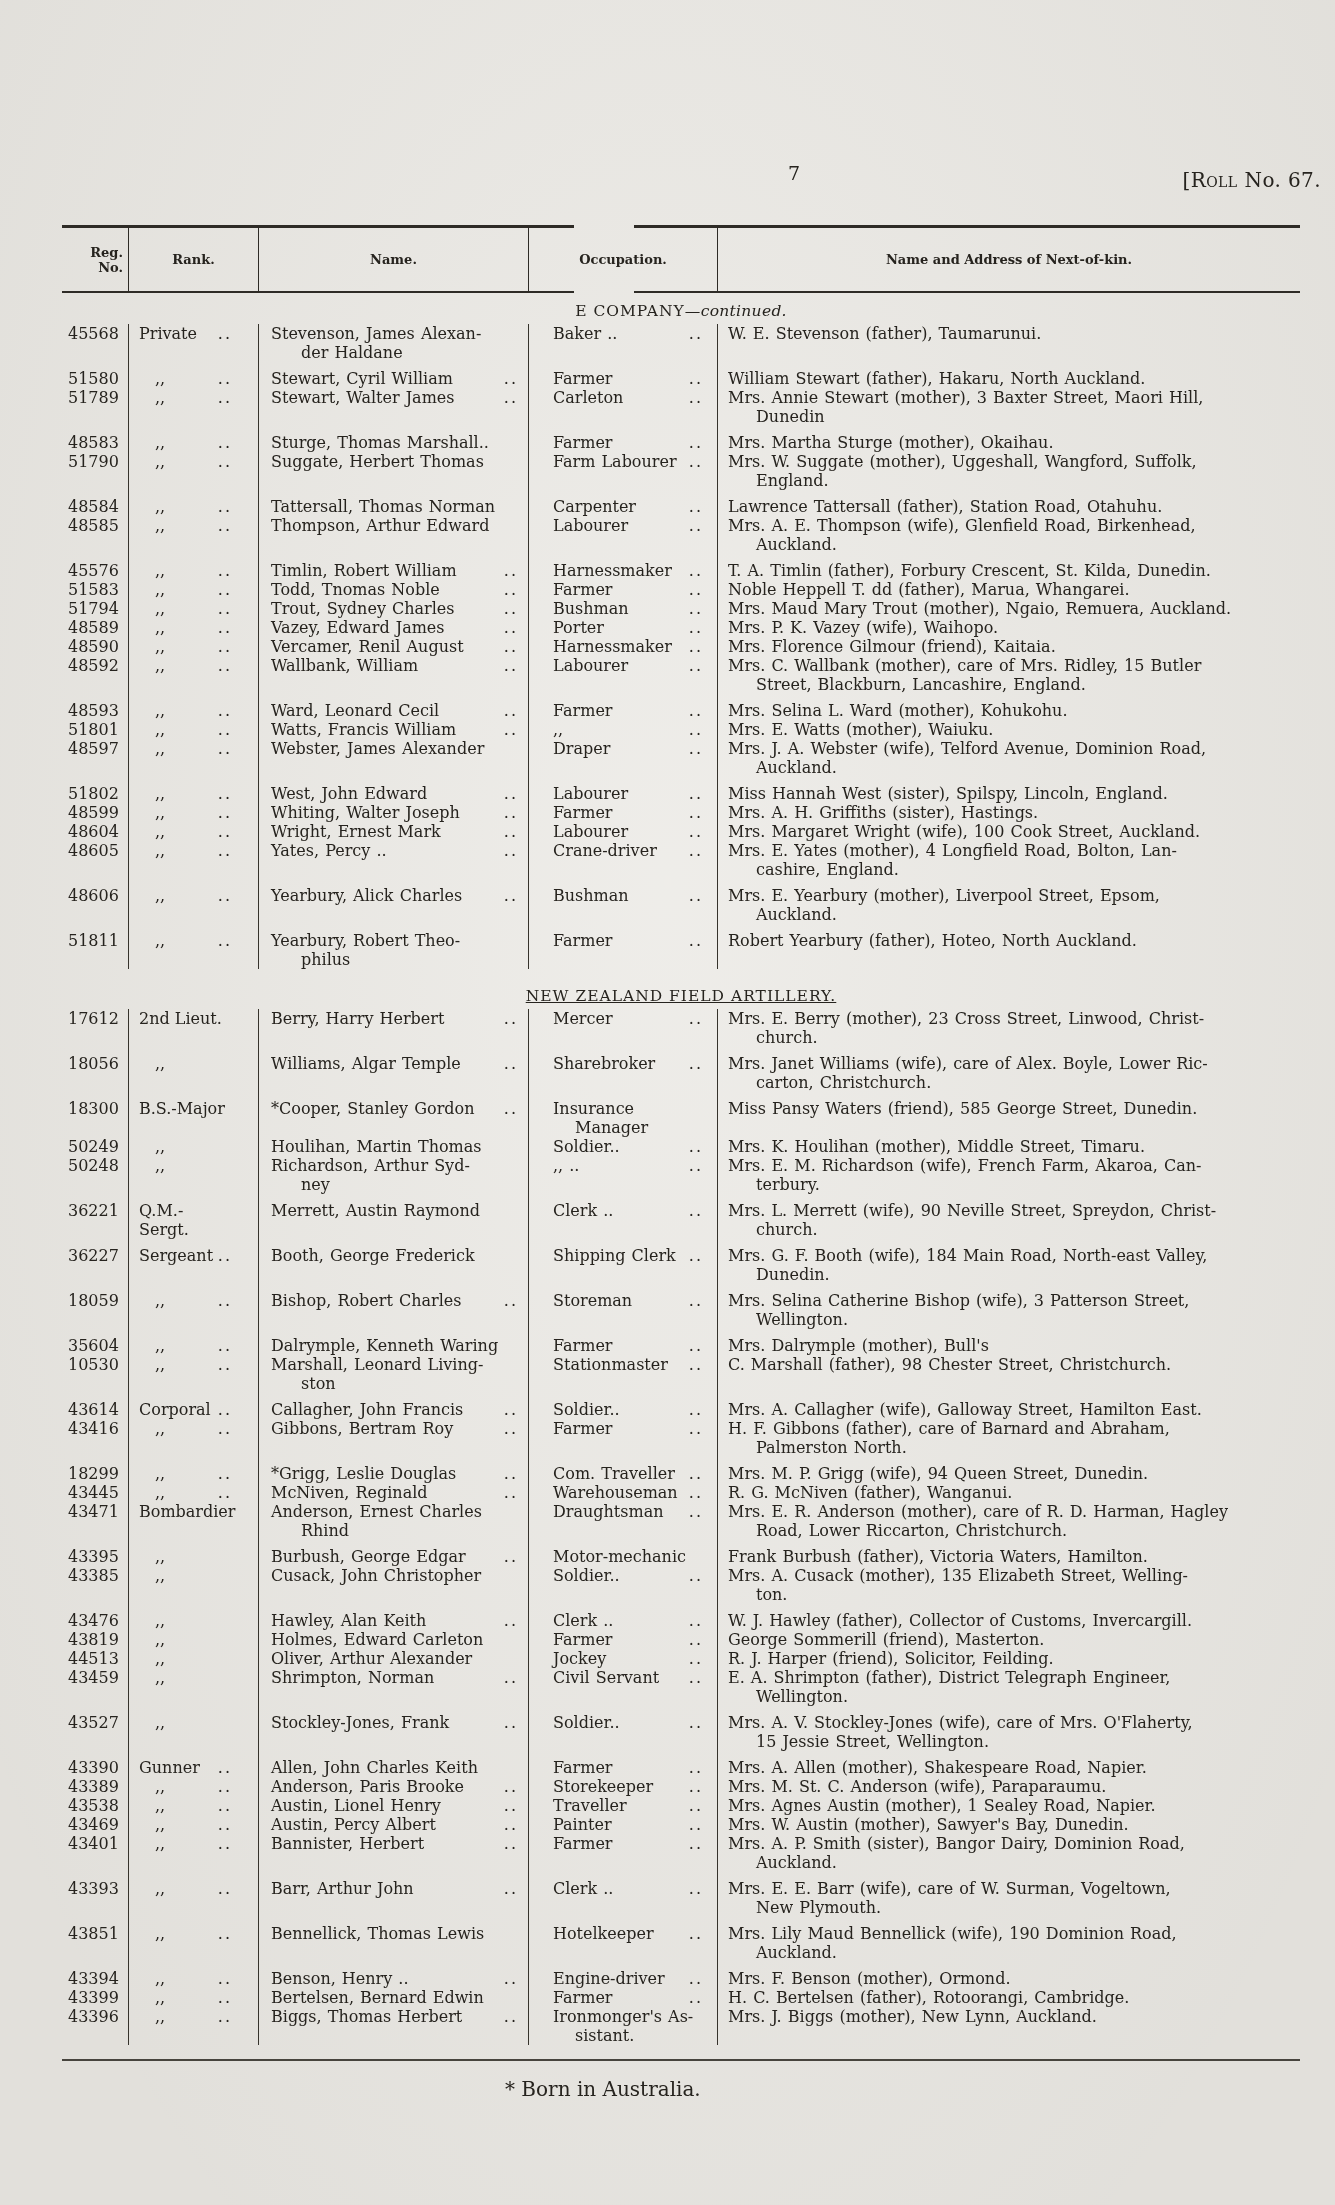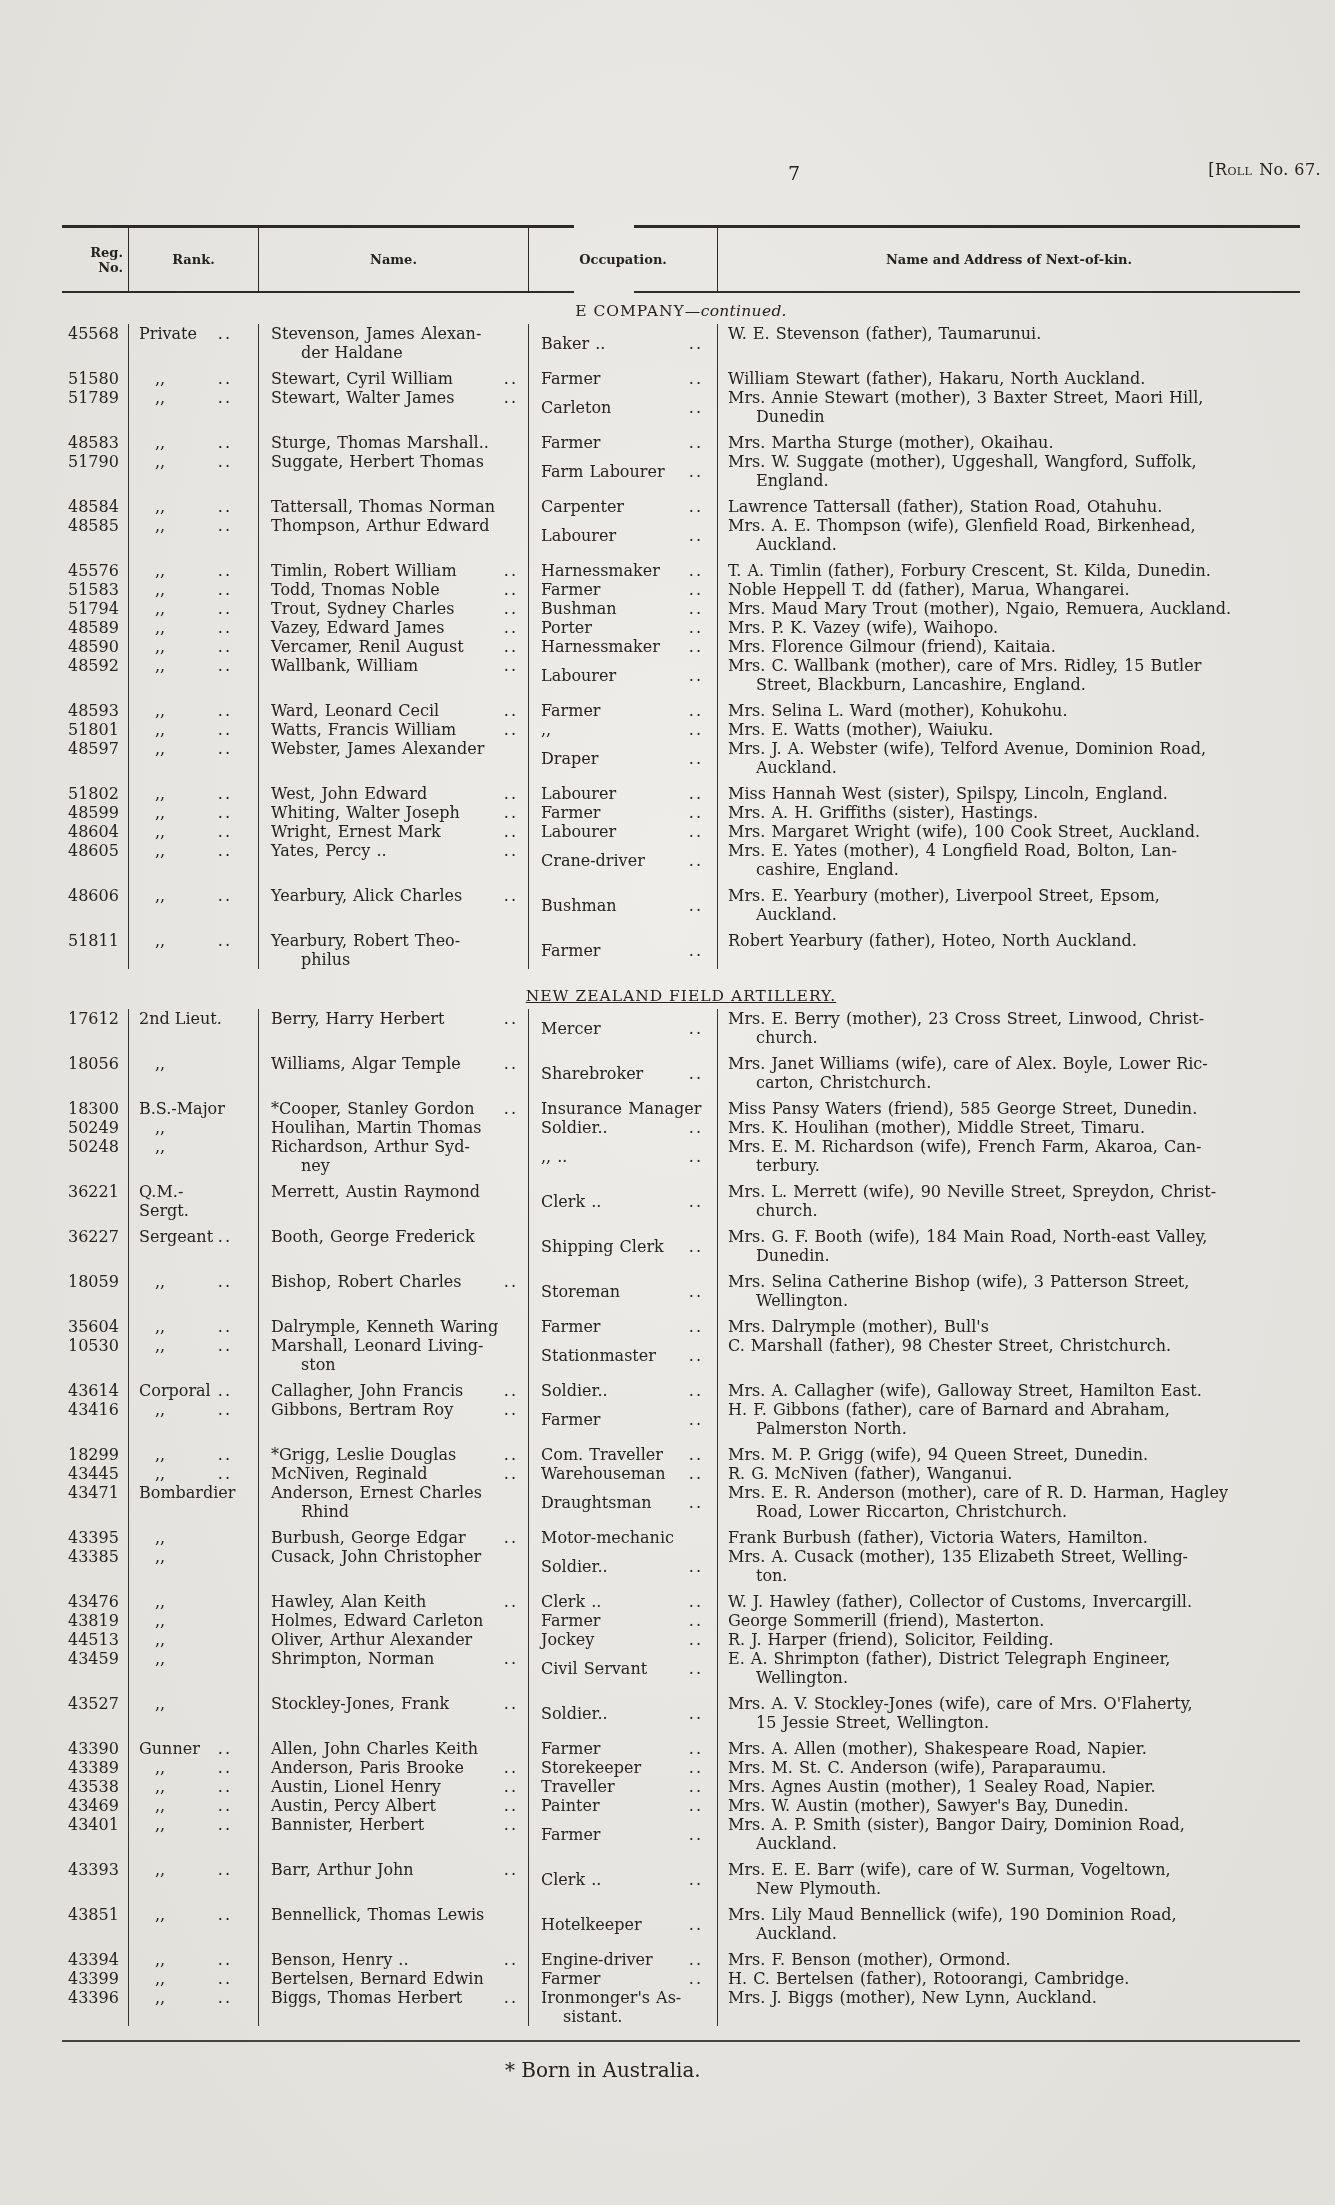--- a/index.html
+++ b/index.html
@@ -7,21 +7,21 @@
     position:relative;
     width:1335px; height:2205px;
     margin:0 auto;
     background:#e9e7e2;
     background-image: radial-gradient(ellipse at 50% 40%, rgba(255,255,255,0.25), rgba(0,0,0,0.03) 85%);
     font-family:"DejaVu Serif","Liberation Serif",serif;
     color:#26231e;
     overflow:hidden;
   }
   .page-number { position:absolute; top:162px; left:788px; font-size:19px; }
-  .roll { position:absolute; top:160px; right:14px; font-size:16px; letter-spacing:0.4px; }
+  .roll { position:absolute; top:168px; right:14px; font-size:20px; letter-spacing:0.4px; }
   .roll .sc { font-variant:small-caps; }
   .roll .rest { margin-left:7px; }
 
   .rolltable { margin:225px 35px 0 62px; width:1238px; }
 
   .rule { display:flex; }
   .rule .seg-a { width:512px; background:#2e2b26; }
   .rule .seg-gap { width:60px; }
   .rule .seg-b { flex:1; background:#2e2b26; }
   .rule.top .seg-a, .rule.top .seg-b { height:3px; }
@@ -45,21 +45,21 @@
 
   .row {
     display:grid; grid-template-columns:66px 130px 270px 189px 1fr;
     font-size:16px; line-height:19px;
   }
   .cell { box-sizing:border-box; }
   .c2,.c3,.c4,.c5 { border-left:1.4px solid #36332c; }
   .c1 { padding-left:6px; }
   .c2 { display:flex; justify-content:space-between; padding:0 26px 0 10px; }
   .c3 { display:flex; justify-content:space-between; padding:0 10px 0 12px; }
-  .c4 { display:flex; justify-content:space-between; padding:0 14px 0 12px;align-items:center; }
+  .c4 { display:flex; justify-content:space-between; padding:0 14px 0 24px; }
   .c5 { padding:0 10px 0 38px; text-indent:-28px; white-space:pre-line; word-spacing:1px; }
   .c3 .txt { white-space:pre-line; padding-left:30px; text-indent:-30px; word-spacing:1px; }
   .c4 .txt { white-space:pre-line; padding-left:22px; text-indent:-22px; word-spacing:1px; }
   .dots { letter-spacing:2px; white-space:nowrap; }
   .ditto { padding-left:16px; }
   .row.gap > .cell { padding-top:7px; }
 
   .footnote { margin:16px 0 0 505px; font-size:20px; width:fit-content; }
 </style>
 </head>

